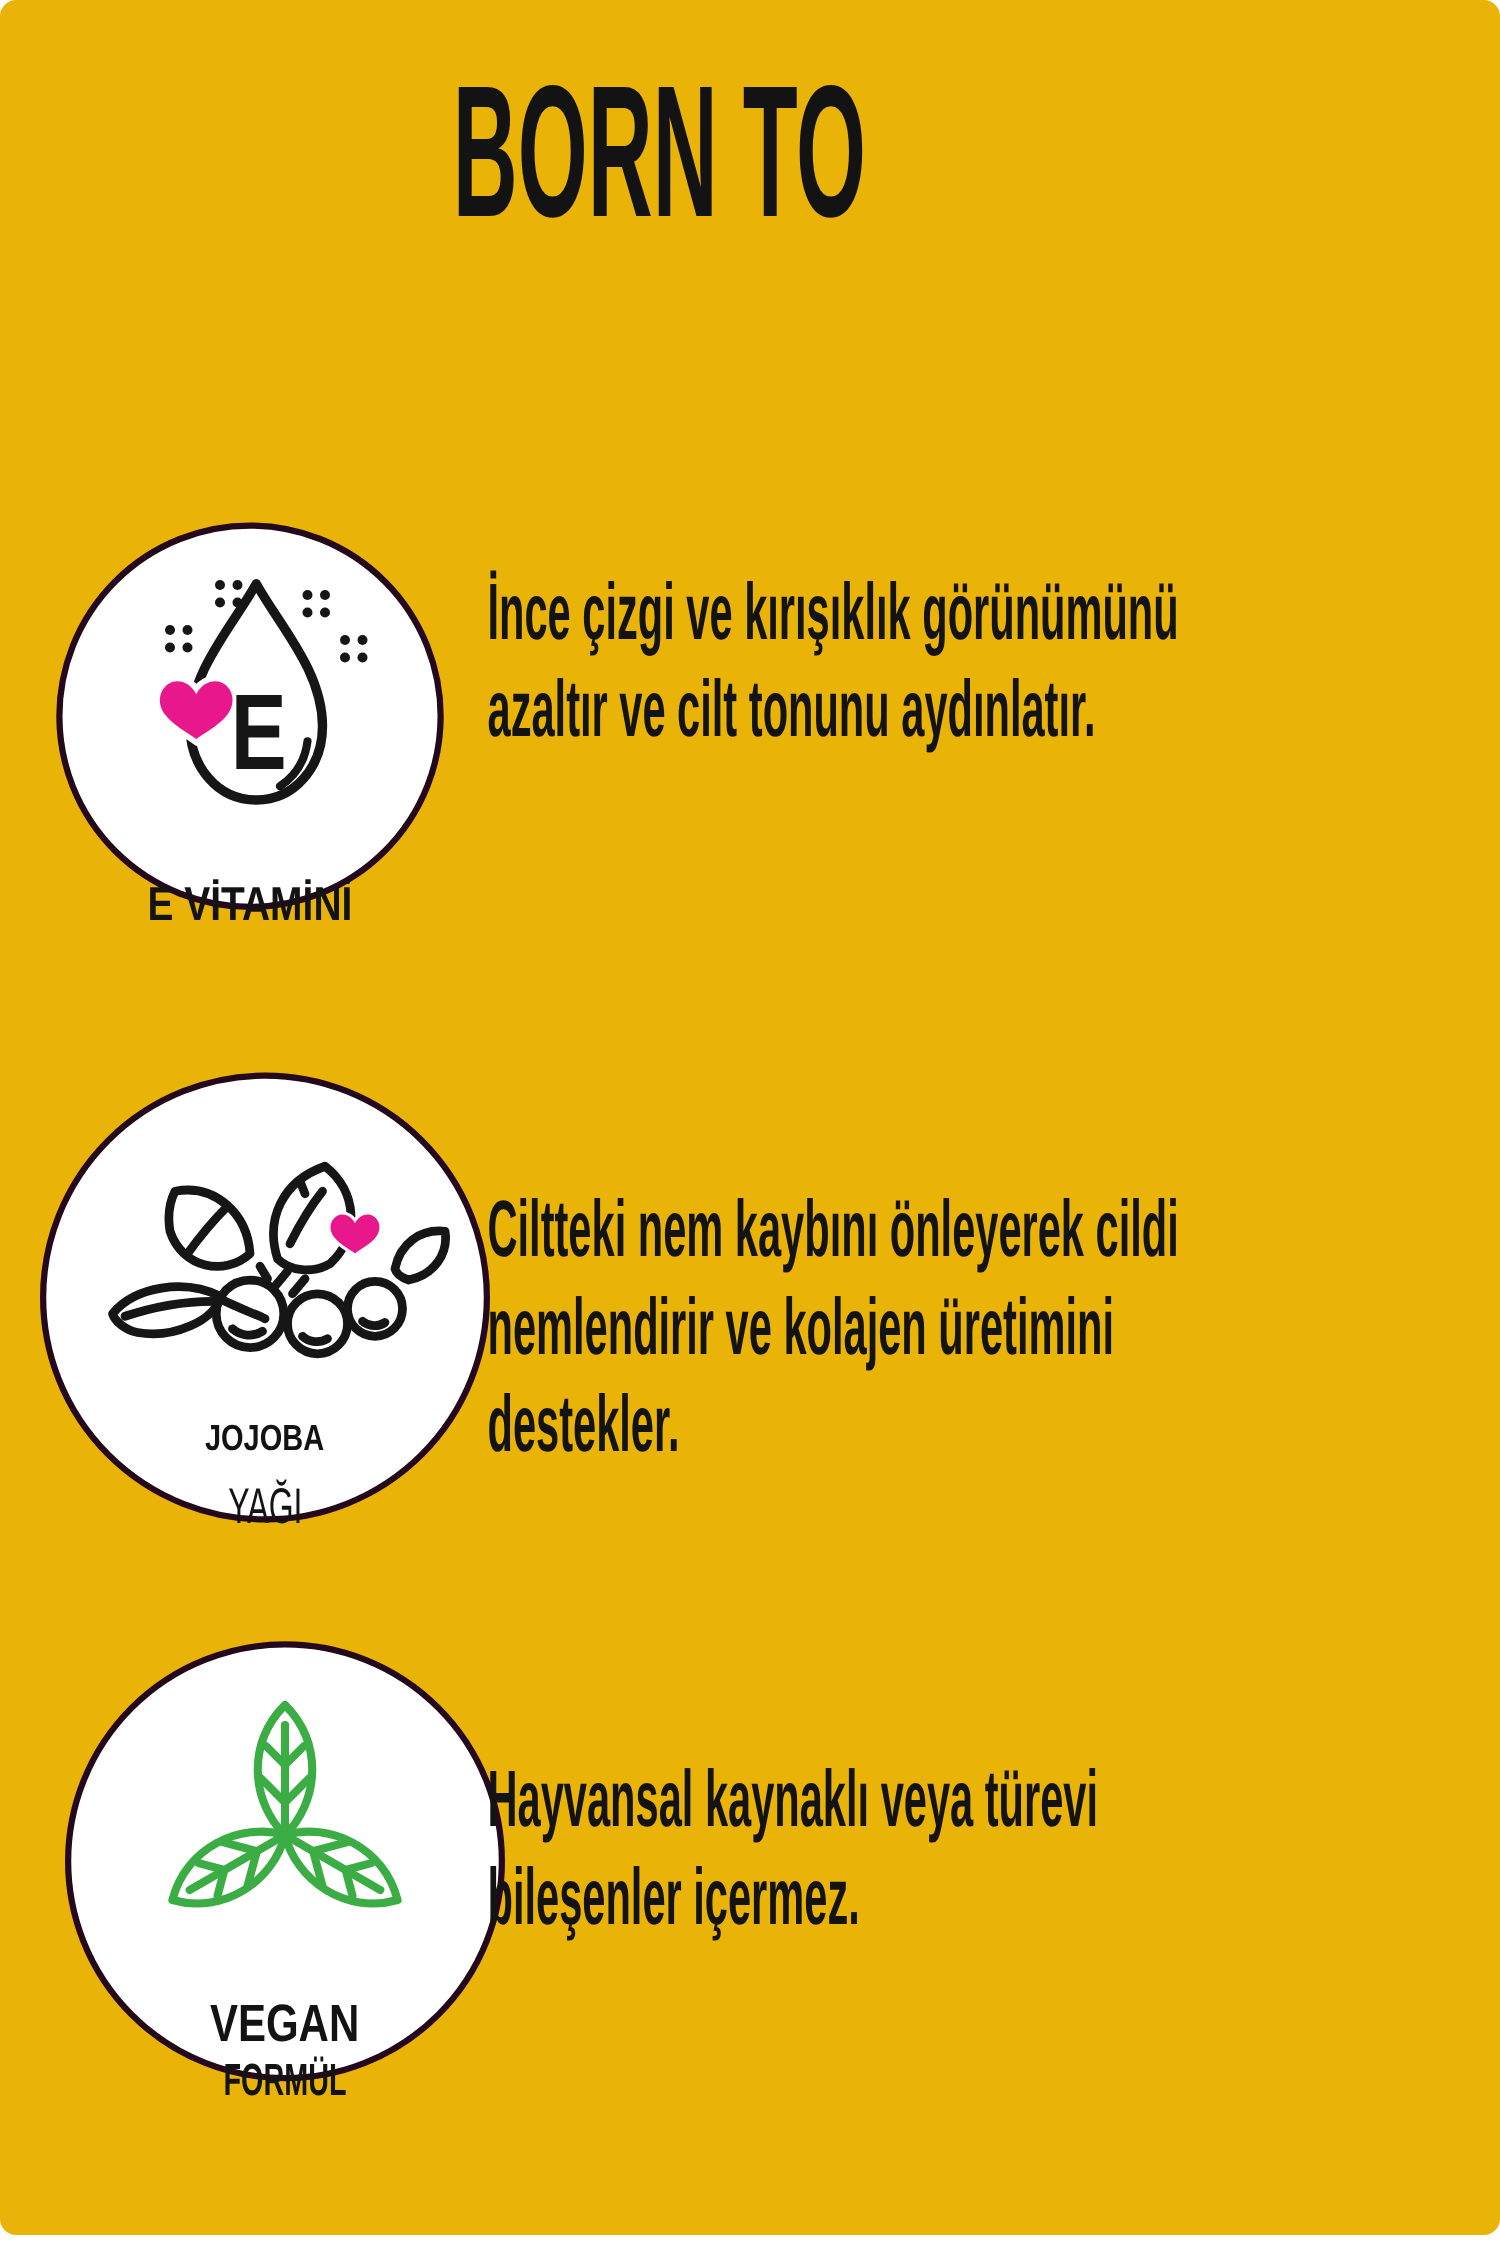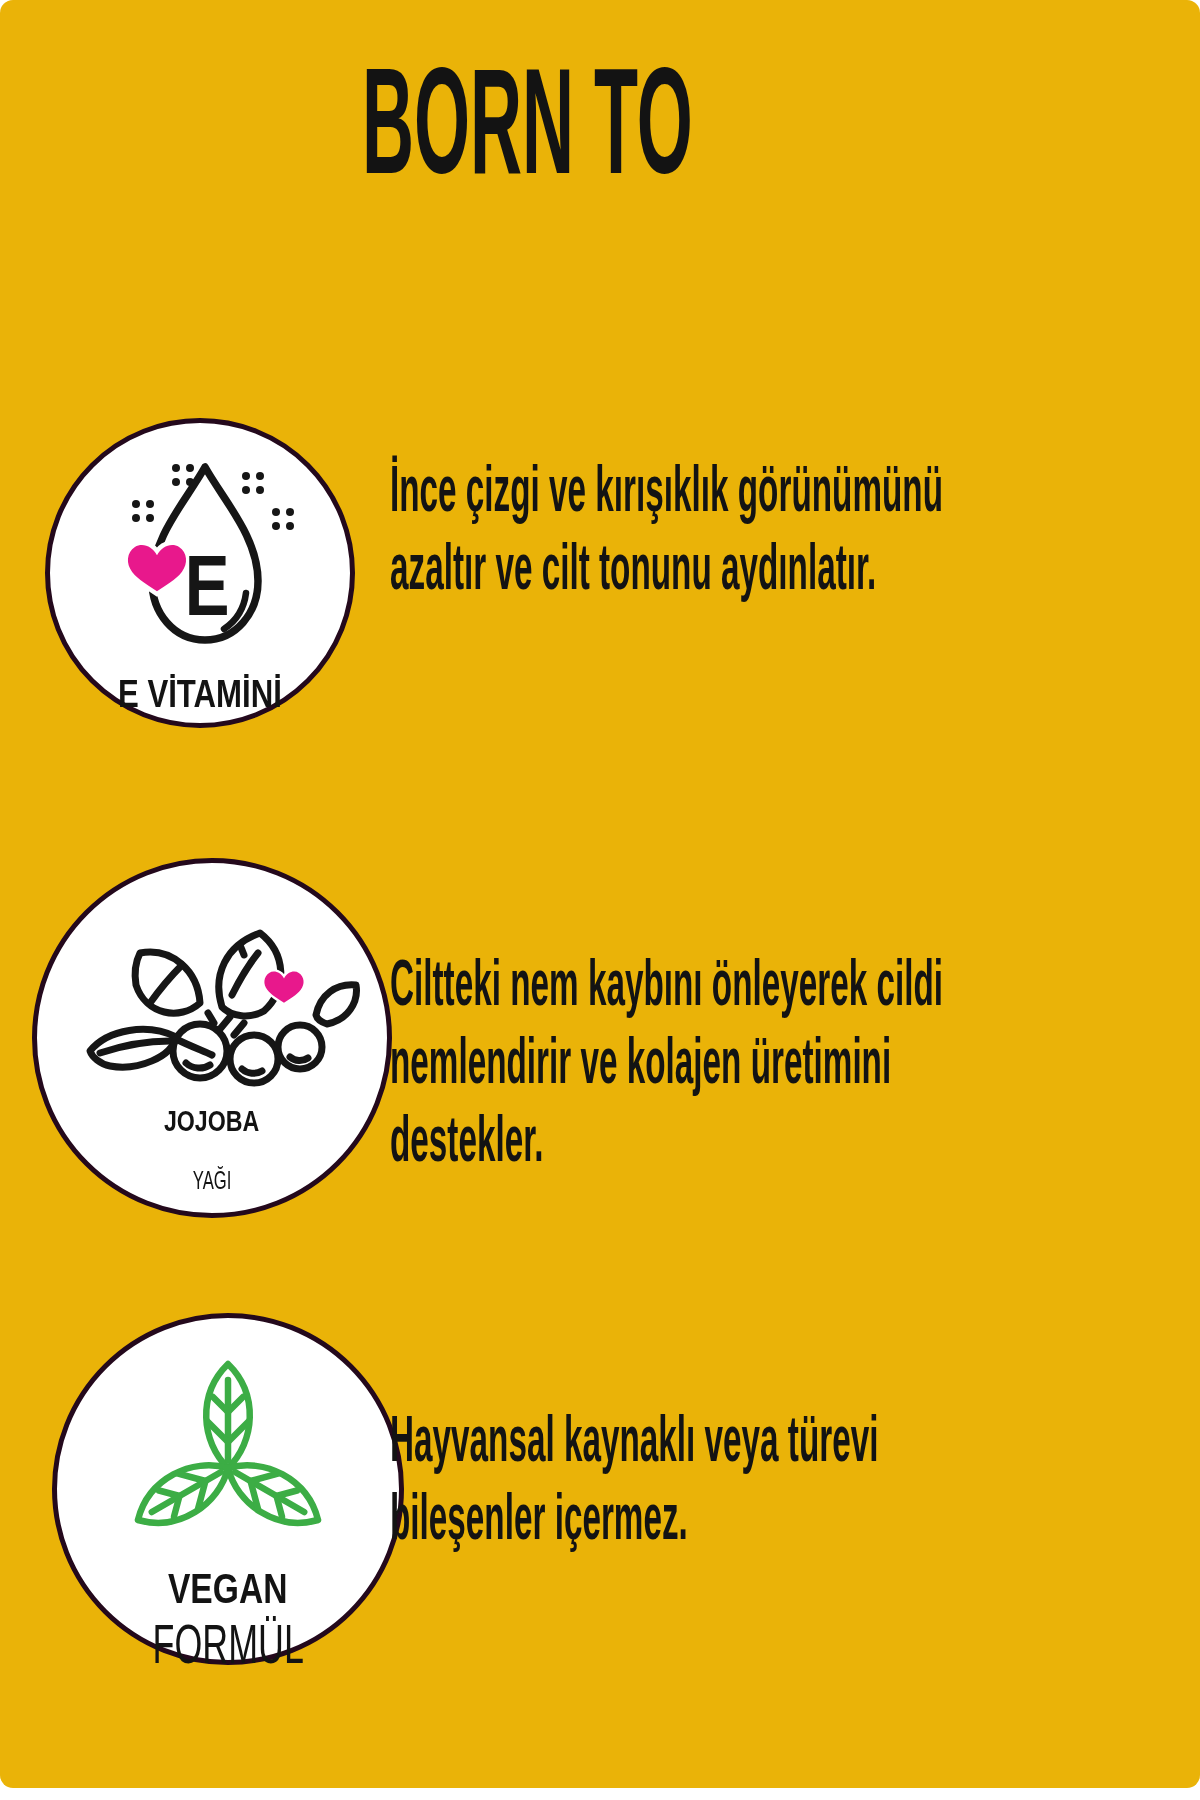--- a/index.html
+++ b/index.html
@@ -15,32 +15,32 @@
   .title-2{top:146px;font-size:206px;line-height:1;}
   .title-2 > span{transform:scaleX(.50);}
 
   
   .badge{position:absolute;border:5px solid #24091c;border-radius:50%;background:#fff;box-sizing:border-box;}
   .badge-1{left:45px;top:418px;width:310px;height:310px;}
   .badge-2{left:32px;top:858px;width:360px;height:360px;}
   .badge-3{left:52px;top:1313px;width:352px;height:352px;}
   .badge svg{position:absolute;left:50%;transform:translateX(-50%);}
 
-  .badge-label,.badge-sublabel{position:absolute;left:0;width:100%;text-align:center;white-space:nowrap;}
+  .badge-label,.badge-sublabel{position:absolute;left:0;width:100%;text-align:center;white-space:nowrap;margin-top:30px;}
   .badge-label{font-weight:700;}
   .badge-label > span{display:inline-block;transform:scaleX(.8);transform-origin:50% 50%;}
   .badge-sublabel{font-weight:400;}
   .badge-sublabel > span{display:inline-block;transform:scaleX(.64);transform-origin:50% 50%;}
 
   .badge-1 .badge-label{top:252px;font-size:38px;line-height:1;}
   .badge-1 .badge-label > span{transform:scaleX(.82);}
   .badge-2 .badge-label{top:244px;font-size:29px;line-height:1;}
-  .badge-2 .badge-sublabel{top:304px;font-size:26px;line-height:1;}
+  .badge-2 .badge-sublabel{top:292px;font-size:40px;line-height:1;}
   .badge-3 .badge-label{top:250px;font-size:42px;line-height:1;}
-  .badge-3 .badge-sublabel{top:298px;font-size:56px;line-height:1;}
+  .badge-3 .badge-sublabel{top:298px;font-size:36px;line-height:1;font-weight:bold;}
 
   
   .para{position:absolute;left:390px;}
   .para-1{top:450px;}
   .para-2{top:944px;}
   .para-3{top:1400px;}
   .para .line{font-size:64px;line-height:78px;font-weight:700;white-space:nowrap;color:#131313;}
   .para .line > span{display:inline-block;transform:scaleX(.52);transform-origin:0 50%;}
 </style>
 </head>

